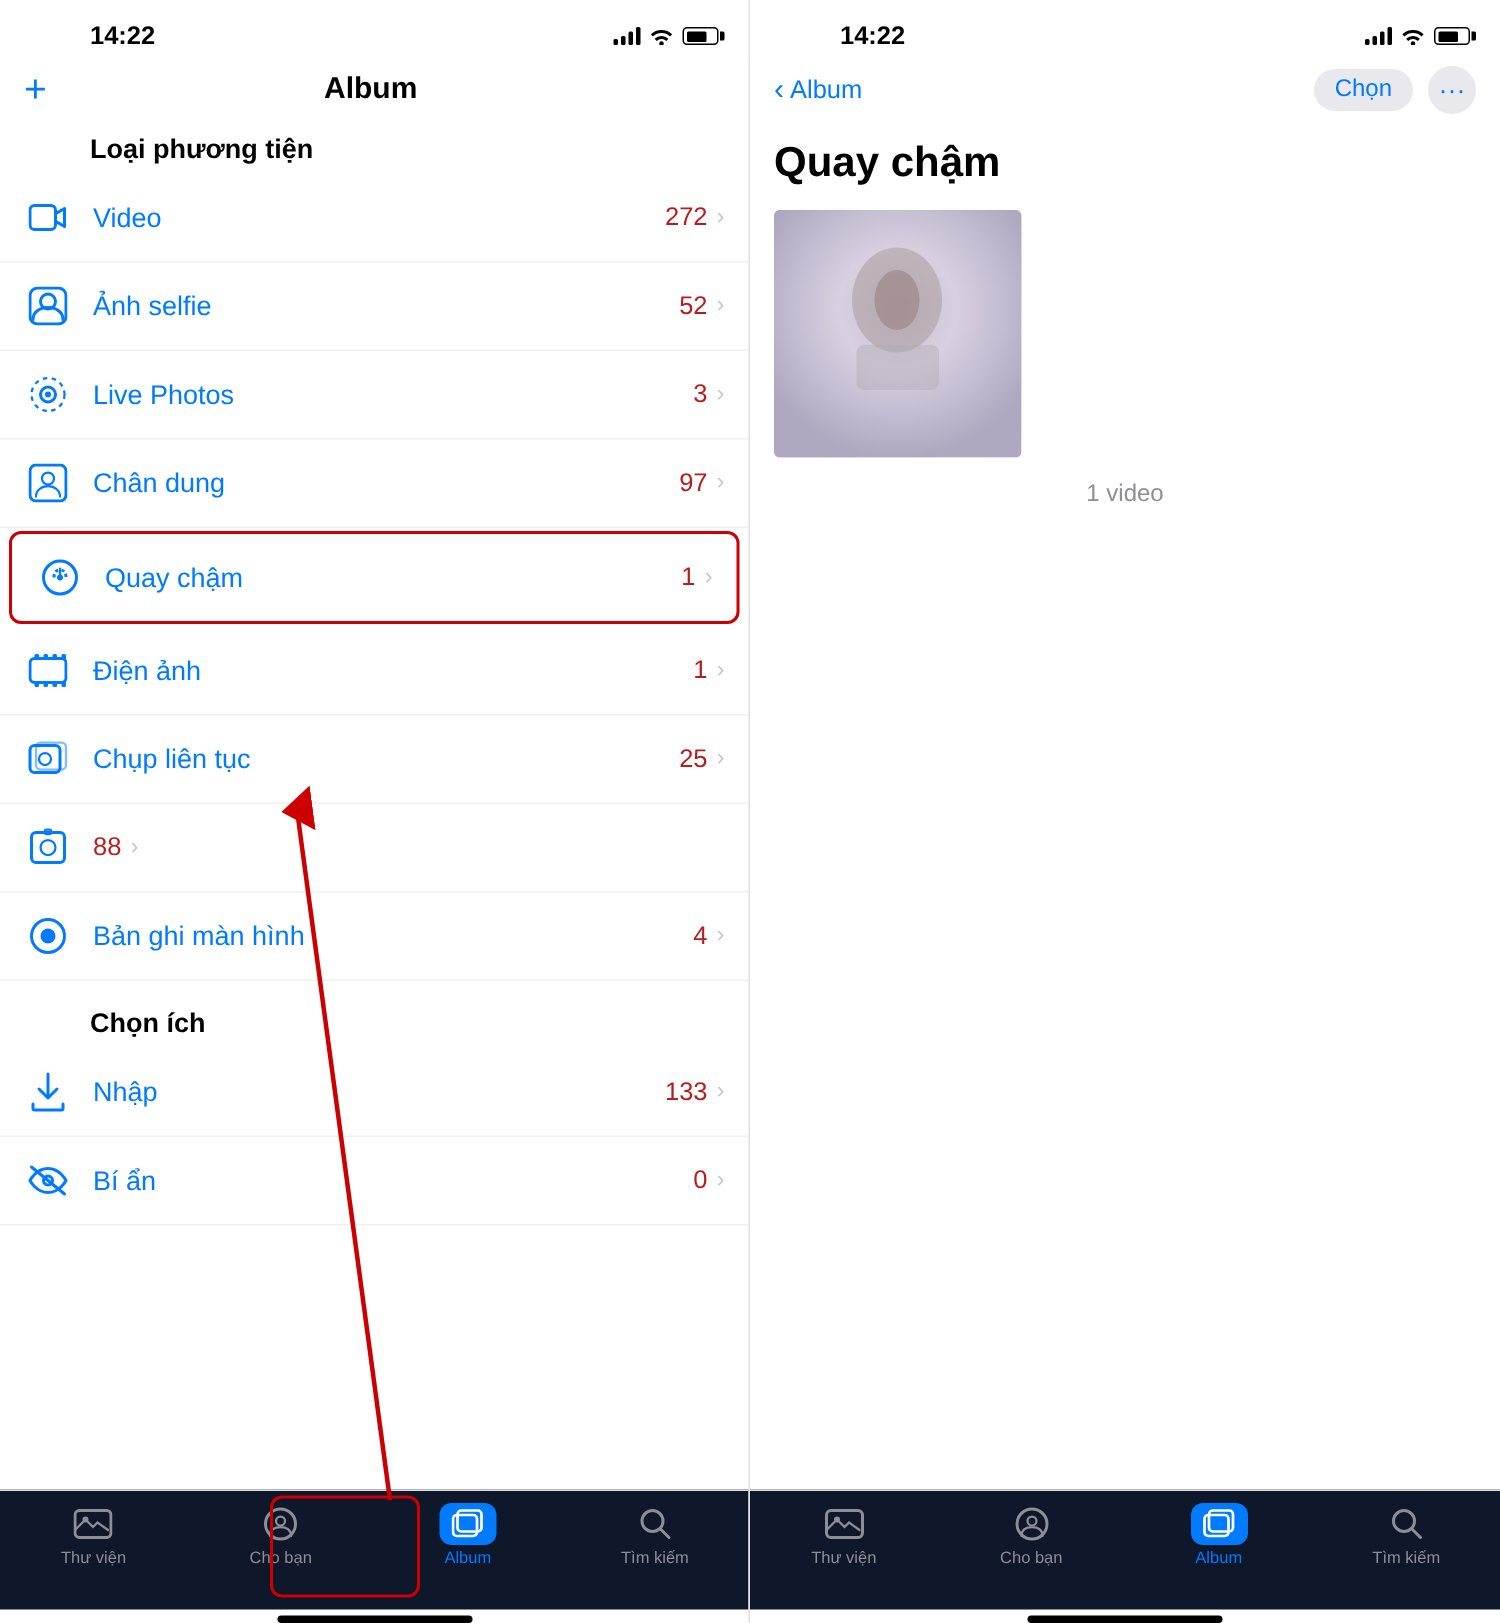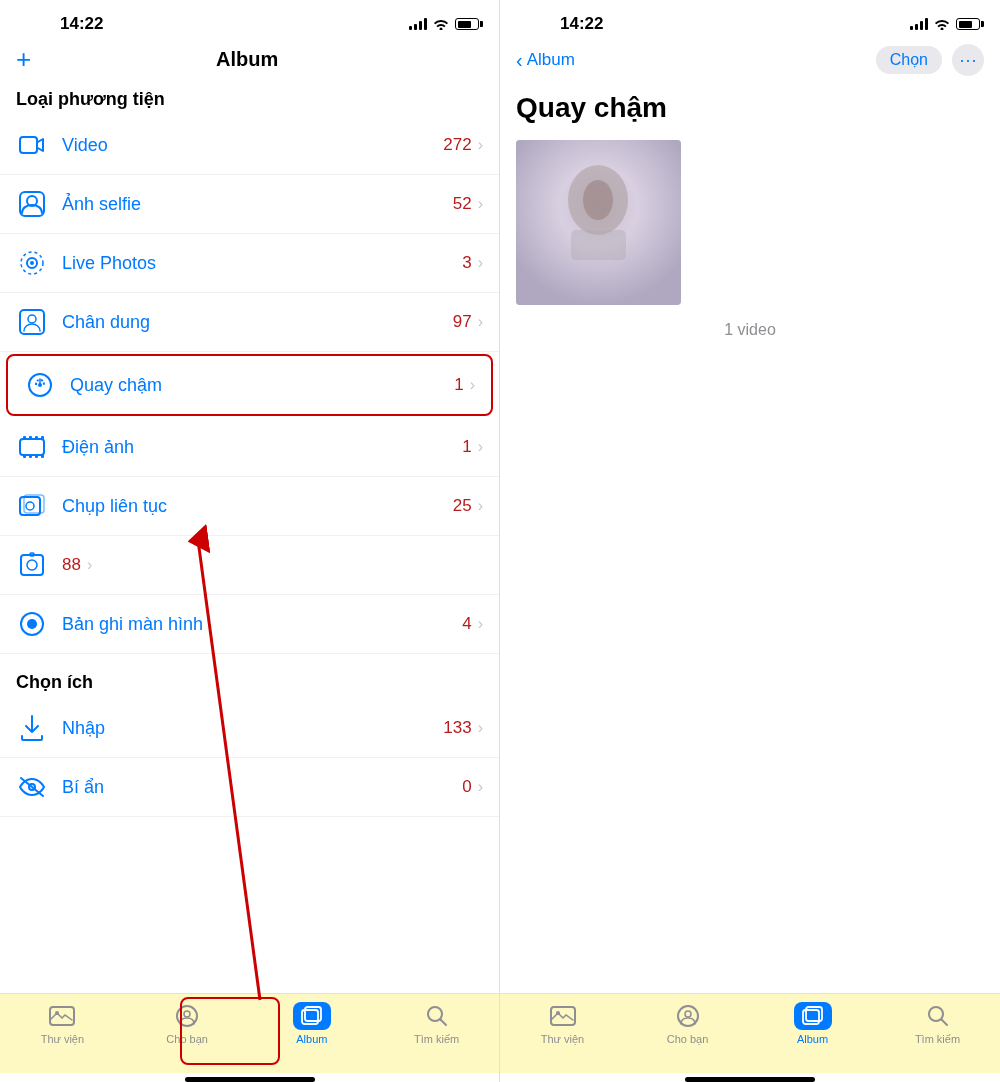--- a/index.html
+++ b/index.html
@@ -149,20 +149,21 @@
       align-items: center;
       justify-content: center;
     }
 
     
     .section-header {
       padding: 6px 16px 6px;
       font-size: 18px;
       font-weight: 700;
       color: #000;
+      margin-left: 44px;
     }
 
     
     .list-item {
       display: flex;
       align-items: center;
       padding: 13px 16px;
       border-bottom: 1px solid #f0f0f0;
       position: relative;
     }
@@ -234,21 +235,21 @@
       padding: 16px;
     }
 
     
     .tab-bar {
       display: flex;
       justify-content: space-around;
       align-items: flex-start;
       padding: 8px 0 4px;
       border-top: 1px solid #e0e0e0;
-      background: #fef9c3;
+      background: #0f172a;
       height: 80px;
     }
     .tab-item {
       display: flex;
       flex-direction: column;
       align-items: center;
       gap: 3px;
       flex: 1;
     }
     .tab-icon {

